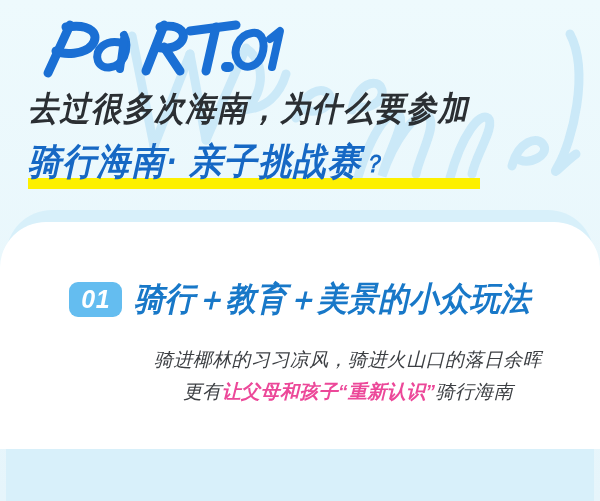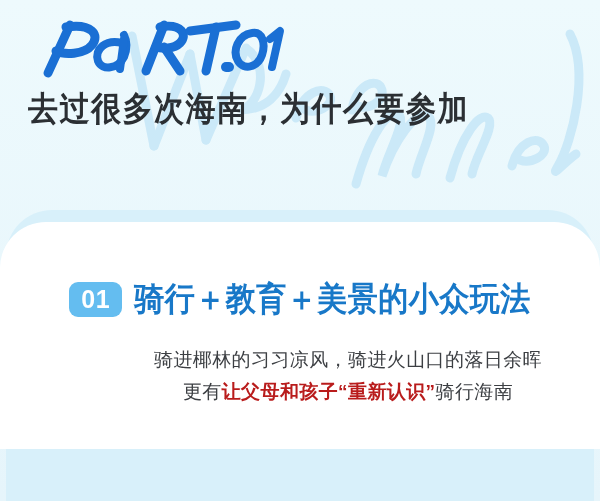--- a/index.html
+++ b/index.html
@@ -13,20 +13,21 @@
     font-family: "Liberation Sans", "DejaVu Sans", sans-serif;
     background: #ffffff;
   }
 
   #page {
     position: relative;
     width: 600px;
     height: 501px;
     overflow: hidden;
     background: linear-gradient(180deg, #eefafd 0%, #e9f7fc 55%, #e6f5fb 100%);
+    font-style: italic;
   }
 
   
   .watermark {
     position: absolute;
     left: 120px;
     top: 14px;
     width: 520px;
     height: 185px;
     pointer-events: none;
@@ -159,21 +160,21 @@
     top: 122px;
     width: 600px;
     text-align: center;
     color: #3c3f43;
     font-size: 19px;
     line-height: 32px;
     letter-spacing: 0.4px;
     margin-left: 48px;
   }
   .body-copy .line { white-space: nowrap; }
-  .body-copy b { font-weight: bold; color: #b91c1c; }
+  .body-copy b { font-weight: bold; color: #ec4899; }
 </style>
 </head>
 <body>
 
 <div id="page">
 
   <div class="watermark">
     <svg width="520" height="185" viewBox="0 0 520 185" xmlns="http://www.w3.org/2000/svg" aria-hidden="true">
       <g fill="none" stroke="#cbe9f8" stroke-width="9" stroke-linecap="round">
         <path d="M12 22 L34 132"></path>
@@ -215,20 +216,24 @@
 
           <path d="M222 16 C208 18 202 34 208 44 C214 54 228 50 232 38 C236 26 232 14 222 16 Z" stroke-width="8"></path>
 
           <path d="M240 22 L250 14 L242 50" stroke-width="8"></path>
         </g>
       </svg>
     </div>
 
     <div class="headline-1">去过很多次海南，为什么要参加</div>
 
+    <div class="headline-2-wrap">
+      <div class="hl2-highlight"></div>
+      <div class="headline-2"><span>骑行海南·  亲子挑战赛</span><span class="qmark">？</span></div>
+    </div>
   </div>
 
   <div class="card-shadow"></div>
 
   <div class="card">
 
     <div class="section-head">
       <div class="badge">01</div>
       <div class="section-title">骑行＋教育＋美景的小众玩法</div>
     </div>

